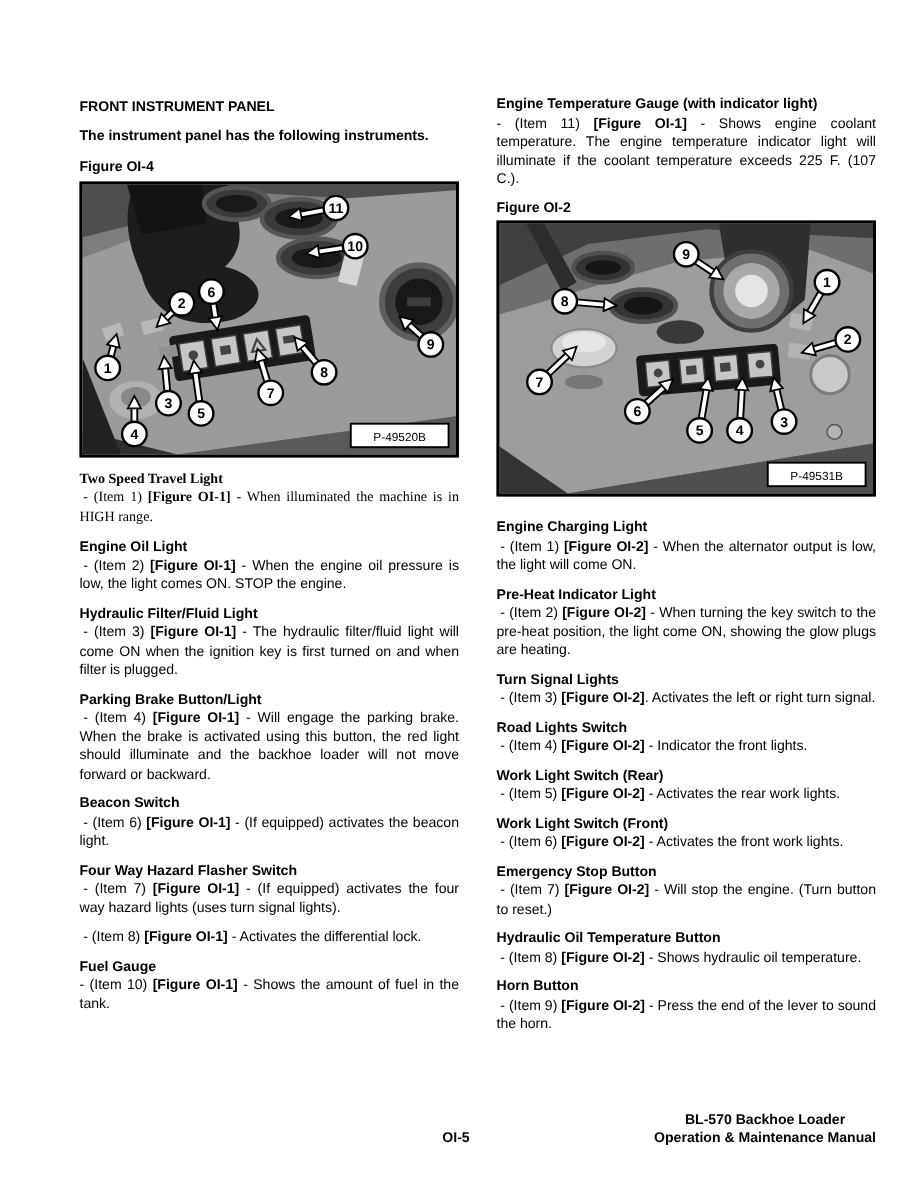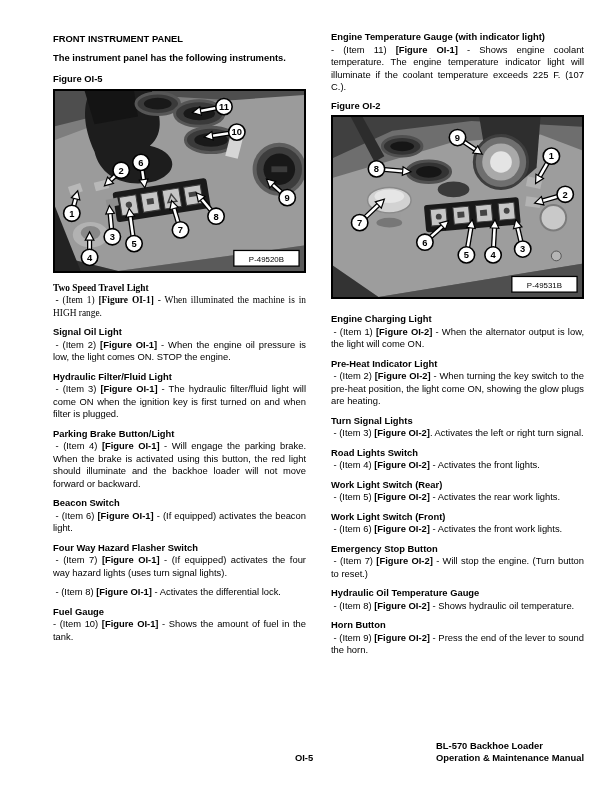--- a/index.html
+++ b/index.html
@@ -1,45 +1,45 @@
 <!DOCTYPE html>
 <html><head>
 <meta charset="utf-8">
 <style>
   html,body{margin:0;padding:0;background:#e8e8e8;}
   .page{position:relative;width:612px;height:792px;background:#ffffff;overflow:hidden;
         font-family:"Liberation Sans",sans-serif;color:#000;}
-  .col{position:absolute;width:253px;font-size:9.4px;line-height:12.5px;}
+  .col{position:absolute;width:253px;font-size:9.4px;line-height:12.5px;margin-top:32px;}
   .col-left{left:53px;top:33px;}
   .col-right{left:331px;top:31px;}
   .h1{font-weight:bold;}
   .intro{margin:6px 0 0 0;text-align:justify;font-weight:bold;}
   .figcap{font-weight:bold;margin-top:9px;}
   .figure{margin-top:3px;width:249px;height:180px;border:2px solid #000;background:#888;}
   .fig-svg{display:block;}
   .sec{margin-top:7px;}
   .sec.first{margin-top:9px;font-family:Liberation Serif, serif;}
   .sec.first-r{margin-top:14px;}
   .sec-title{font-weight:bold;}
   .sec-body{margin:0;text-align:justify;text-indent:2.5px;}
   .sec-body.ni{text-indent:0;}
   .footer-page{position:absolute;left:0;top:752px;width:608px;text-align:center;
                font-size:9.4px;font-weight:bold;line-height:12px;}
-  .footer-right{position:absolute;right:28px;top:740px;text-align:left;
+  .footer-right{position:absolute;right:28px;top:740px;text-align:center;
                 font-size:9.4px;font-weight:bold;line-height:12px;}
 </style>
 </head>
 <body>
 
 <div class="page">
 
   <div class="col col-left">
     <div class="h1">FRONT INSTRUMENT PANEL</div>
     <p class="intro">The instrument panel has the following instruments.</p>
-    <div class="figcap">Figure OI-5</div>
+    <div class="figcap">Figure OI-4</div>
 
     <div class="figure">
       <svg class="fig-svg" width="249" height="180" viewBox="0 0 252 184" preserveAspectRatio="none">
         <g>
           <rect width="252" height="184" fill="#7d7d7d"></rect>
           <polygon points="0,0 252,0 252,14 120,6 0,36" fill="#4e4e4e"></polygon>
           <polygon points="0,50 90,16 252,4 252,158 64,184 0,168" fill="#9b9b9b"></polygon>
           <polygon points="0,168 64,184 0,184" fill="#2f2f2f"></polygon>
           <polygon points="64,184 252,158 252,184" fill="#5a5a5a"></polygon>
           <g>
@@ -164,21 +164,21 @@
             </g>
           </g>
       </svg>
     </div>
 
     <div class="sec first">
       <div class="sec-title">Two Speed Travel Light</div>
       <p class="sec-body"><span>- (Item 1) </span><b>[Figure OI-1]</b><span> - When illuminated the machine is in HIGH range.</span></p>
     </div>
     <div class="sec">
-      <div class="sec-title">Signal Oil Light</div>
+      <div class="sec-title">Engine Oil Light</div>
       <p class="sec-body"><span>- (Item 2) </span><b>[Figure OI-1]</b><span> - When the engine oil pressure is low, the light comes ON. STOP the engine.</span></p>
     </div>
     <div class="sec">
       <div class="sec-title">Hydraulic Filter/Fluid Light</div>
       <p class="sec-body"><span>- (Item 3) </span><b>[Figure OI-1]</b><span> - The hydraulic filter/fluid light will come ON when the ignition key is first turned on and when filter is plugged.</span></p>
     </div>
     <div class="sec">
       <div class="sec-title">Parking Brake Button/Light</div>
       <p class="sec-body"><span>- (Item 4) </span><b>[Figure OI-1]</b><span> - Will engage the parking brake. When the brake is activated using this button, the red light should illuminate and the backhoe loader will not move forward or backward.</span></p>
     </div>
@@ -329,36 +329,36 @@
     <div class="sec">
       <div class="sec-title">Pre-Heat Indicator Light</div>
       <p class="sec-body"><span>- (Item 2) </span><b>[Figure OI-2]</b><span> - When turning the key switch to the pre-heat position, the light come ON, showing the glow plugs are heating.</span></p>
     </div>
     <div class="sec">
       <div class="sec-title">Turn Signal Lights</div>
       <p class="sec-body"><span>- (Item 3) </span><b>[Figure OI-2]</b><span>. Activates the left or right turn signal.</span></p>
     </div>
     <div class="sec">
       <div class="sec-title">Road Lights Switch</div>
-      <p class="sec-body"><span>- (Item 4) </span><b>[Figure OI-2]</b><span> - Activates the front lights.</span></p>
+      <p class="sec-body"><span>- (Item 4) </span><b>[Figure OI-2]</b><span> - Indicator the front lights.</span></p>
     </div>
     <div class="sec">
       <div class="sec-title">Work Light Switch (Rear)</div>
       <p class="sec-body"><span>- (Item 5) </span><b>[Figure OI-2]</b><span> - Activates the rear work lights.</span></p>
     </div>
     <div class="sec">
       <div class="sec-title">Work Light Switch (Front)</div>
       <p class="sec-body"><span>- (Item 6) </span><b>[Figure OI-2]</b><span> - Activates the front work lights.</span></p>
     </div>
     <div class="sec">
       <div class="sec-title">Emergency Stop Button</div>
       <p class="sec-body"><span>- (Item 7) </span><b>[Figure OI-2]</b><span> - Will stop the engine. (Turn button to reset.)</span></p>
     </div>
     <div class="sec">
-      <div class="sec-title">Hydraulic Oil Temperature Gauge</div>
+      <div class="sec-title">Hydraulic Oil Temperature Button</div>
       <p class="sec-body"><span>- (Item 8) </span><b>[Figure OI-2]</b><span> - Shows hydraulic oil temperature.</span></p>
     </div>
     <div class="sec">
       <div class="sec-title">Horn Button</div>
       <p class="sec-body"><span>- (Item 9) </span><b>[Figure OI-2]</b><span> - Press the end of the lever to sound the horn.</span></p>
     </div>
   </div>
 
   <div class="footer-page">OI-5</div>
   <div class="footer-right">

